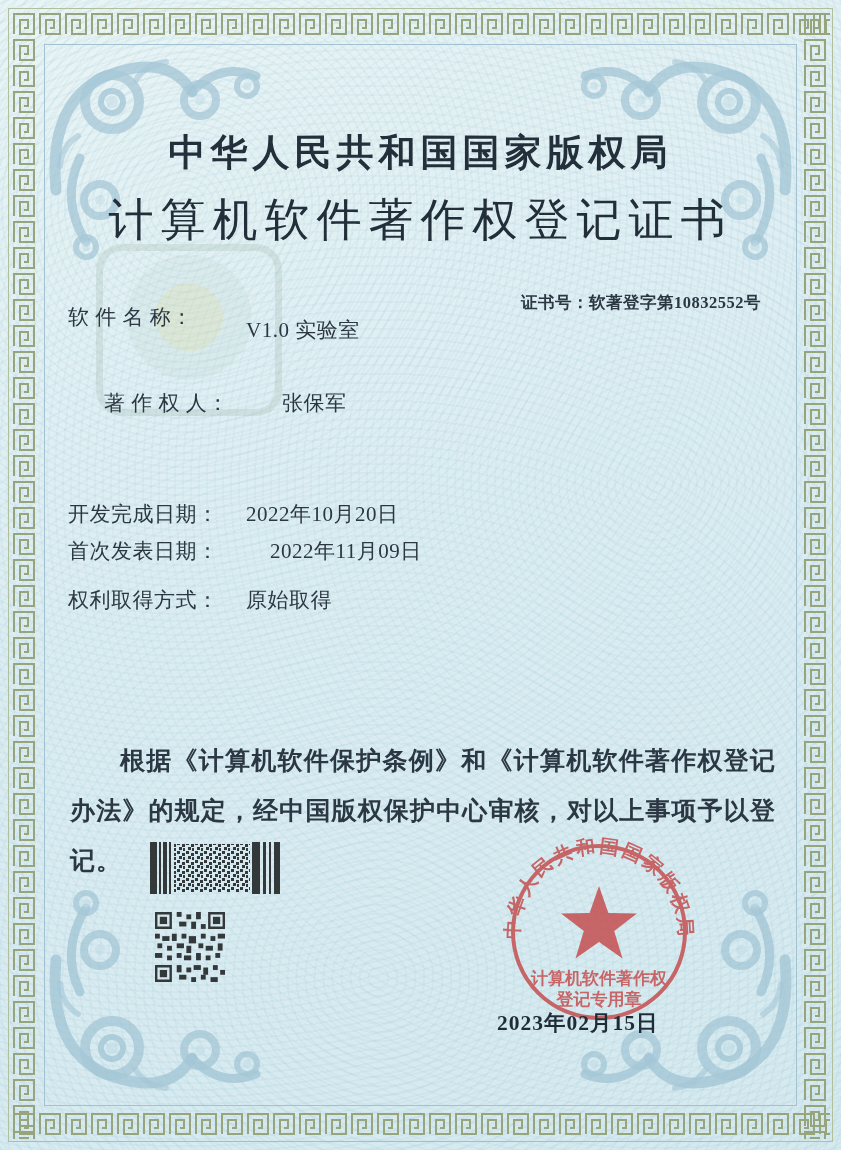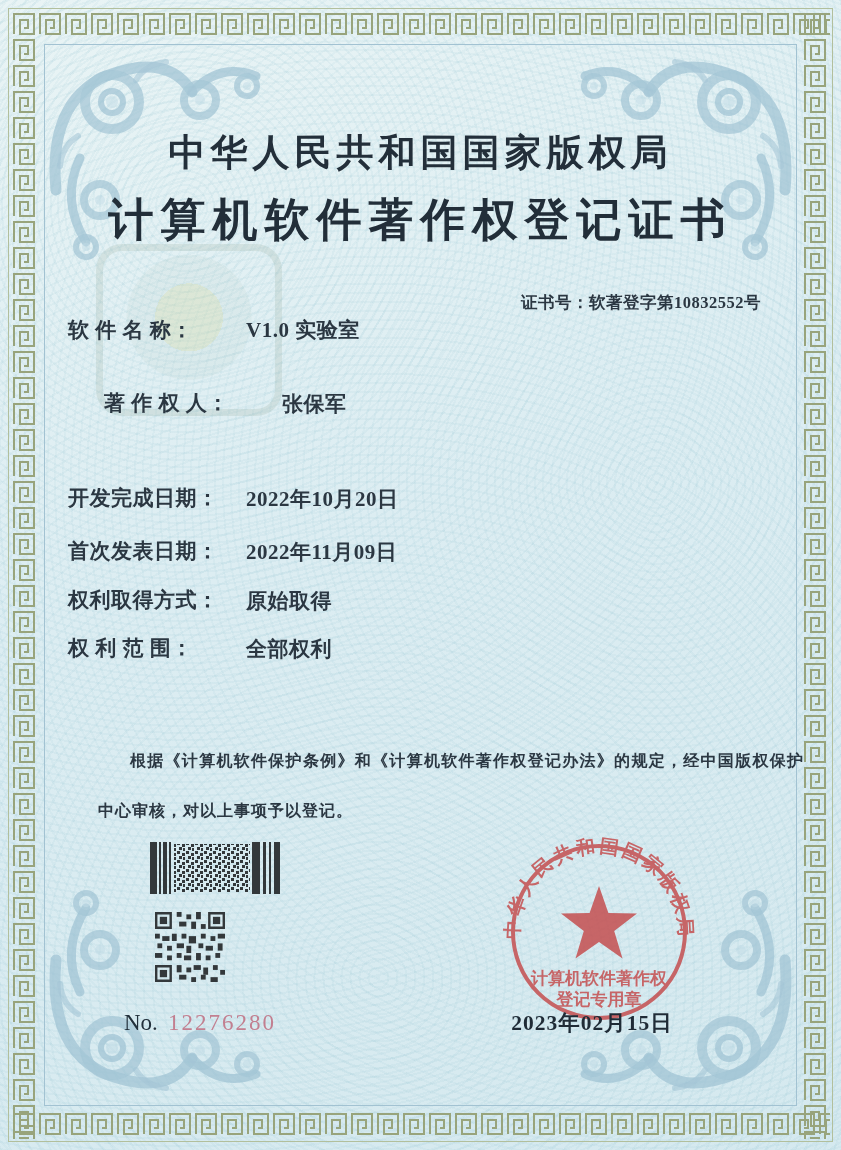--- a/index.html
+++ b/index.html
@@ -37,46 +37,46 @@
     border:7px solid rgba(150,175,160,0.22);border-radius:26px;
     background:radial-gradient(circle at 50% 42%, rgba(205,210,150,0.30) 0 34px, rgba(170,195,185,0.12) 34px 62px, rgba(255,255,255,0) 63px);
   }
   
   .authority{
     position:absolute;left:0;right:0;top:128px;text-align:center;
     font-size:37px;font-weight:bold;color:#232f3a;letter-spacing:5px;
   }
   .cert-title{
     position:absolute;left:0;right:0;top:190px;text-align:center;
-    font-size:45px;font-weight:bold;color:#222e39;letter-spacing:7px;
+    font-size:45px;font-weight:normal;color:#222e39;letter-spacing:7px;
   }
   .cert-no-row{
     position:absolute;right:80px;top:248px;
     font-size:16.5px;font-weight:bold;color:#2b3742;letter-spacing:.5px;margin-top:44px;
   }
   .field{
-    position:absolute;left:68px;right:60px;display:flex;align-items:flex-end;
-    font-size:21px;font-weight:bold;color:#2b3742;
+    position:absolute;left:68px;right:60px;display:flex;align-items:center;
+    font-size:21px;font-weight:normal;color:#2b3742;
   }
   .field .lbl{white-space:pre;width:178px;flex:0 0 178px;letter-spacing:.5px;}
   .field .val{letter-spacing:.5px;line-height:1.25;}
-  .f0{top:291px;} .f1{top:389px;margin-left:36px;} .f2{top:484px;} .f3{top:537px;}
+  .f0{top:291px;} .f1{top:389px;margin-left:36px;} .f2{top:500px;} .f3{top:537px;gap:24px;}
   .f4{top:586px;} .f5{top:634px;} .f6{top:682px;}
   .statement{
     position:absolute;left:70px;top:736px;width:706px;
-    font-size:16px;font-weight:bold;color:#2b3742;
-    line-height:50px;text-align:justify;text-indent:2em;letter-spacing:1px;margin-left:28px;
+    font-size:25px;font-weight:bold;color:#2b3742;
+    line-height:50px;text-align:justify;text-indent:2em;letter-spacing:1px;
   }
   
   .barcode{position:absolute;left:150px;top:842px;width:132px;height:52px;}
   .qrcode{position:absolute;left:155px;top:912px;width:70px;height:70px;}
   .serial-row{position:absolute;left:124px;top:1010px;font-size:23px;color:#22303b;}
   .serial-no{color:#c27f90;letter-spacing:2px;margin-left:10px;}
   .issue-date{
-    position:absolute;left:497px;top:1008px;width:190px;text-align:center;
+    position:absolute;left:497px;top:1008px;width:190px;text-align:left;
     font-size:21.5px;font-weight:bold;color:#1f2b36;letter-spacing:1px;
   }
   .seal{position:absolute;left:487px;top:820px;width:224px;height:224px;opacity:.82;}
 </style>
 </head>
 <body>
 
 <div class="page">
 
   <div class="frame-outer"></div>
@@ -176,24 +176,20 @@
     <span class="lbl">开发完成日期：</span>
     <span class="val">2022年10月20日</span>
   </div>
   <div class="field f3">
     <span class="lbl">首次发表日期：</span>
     <span class="val">2022年11月09日</span>
   </div>
   <div class="field f4">
     <span class="lbl">权利取得方式：</span>
     <span class="val">原始取得</span>
-  </div>
-  <div class="field f5">
-    <span class="lbl">权 利 范 围：</span>
-    <span class="val">全部权利</span>
   </div>
 
   <div class="statement">根据《计算机软件保护条例》和《计算机软件著作权登记办法》的规定，经中国版权保护中心审核，对以上事项予以登记。</div>
 
   <svg class="barcode" viewBox="0 0 132 52">
     <rect x="0" y="0" width="7" height="52" fill="#33383b"></rect>
     <rect x="9" y="0" width="2" height="52" fill="#33383b"></rect>
     <rect x="13" y="0" width="4" height="52" fill="#33383b"></rect>
     <rect x="19" y="0" width="2" height="52" fill="#33383b"></rect>
     <rect x="24" y="2" width="76" height="48" fill="url(#bcnoise)"></rect>
@@ -245,23 +241,20 @@
         <rect x="20" y="23" width="2" height="3"></rect>
       <rect x="24" y="22" width="2" height="2"></rect>
         <rect x="27" y="24" width="2" height="2"></rect>
       <rect x="10" y="26" width="3" height="2"></rect>
         <rect x="15" y="27" width="2" height="2"></rect>
       <rect x="19" y="26" width="2" height="2"></rect>
         <rect x="23" y="27" width="3" height="2"></rect>
     </g>
   </svg>
 
-  <div class="serial-row">
-    <span>No.</span><span class="serial-no">12276280</span>
-  </div>
 
   <svg class="seal" viewBox="0 0 224 224">
     <defs>
       <path id="sealArc" d="M 46,158 A 80,80 0 1 1 178,158" fill="none"></path>
     </defs>
     <circle cx="112" cy="112" r="86" fill="none" stroke="#c4494a" stroke-width="4"></circle>
     <text font-size="19" font-weight="bold" fill="#c4494a" letter-spacing="3" style="font-family:'Liberation Serif','DejaVu Serif',serif">
       <textPath href="#sealArc" startOffset="50%" text-anchor="middle">中华人民共和国国家版权局</textPath>
     </text>
     <polygon fill="#c4494a" points="112,66 121.4,93.1 150,93.6 127.2,110.9 135.5,138.4 112,122 88.5,138.4 96.8,110.9 74,93.6 102.6,93.1"></polygon>

